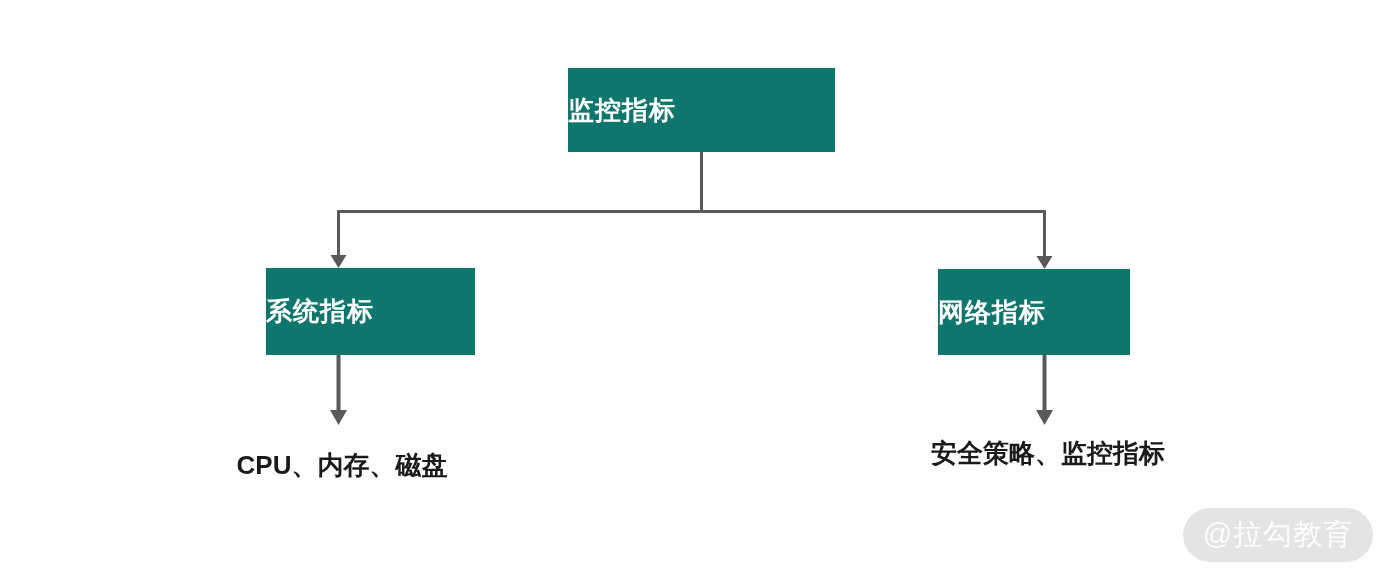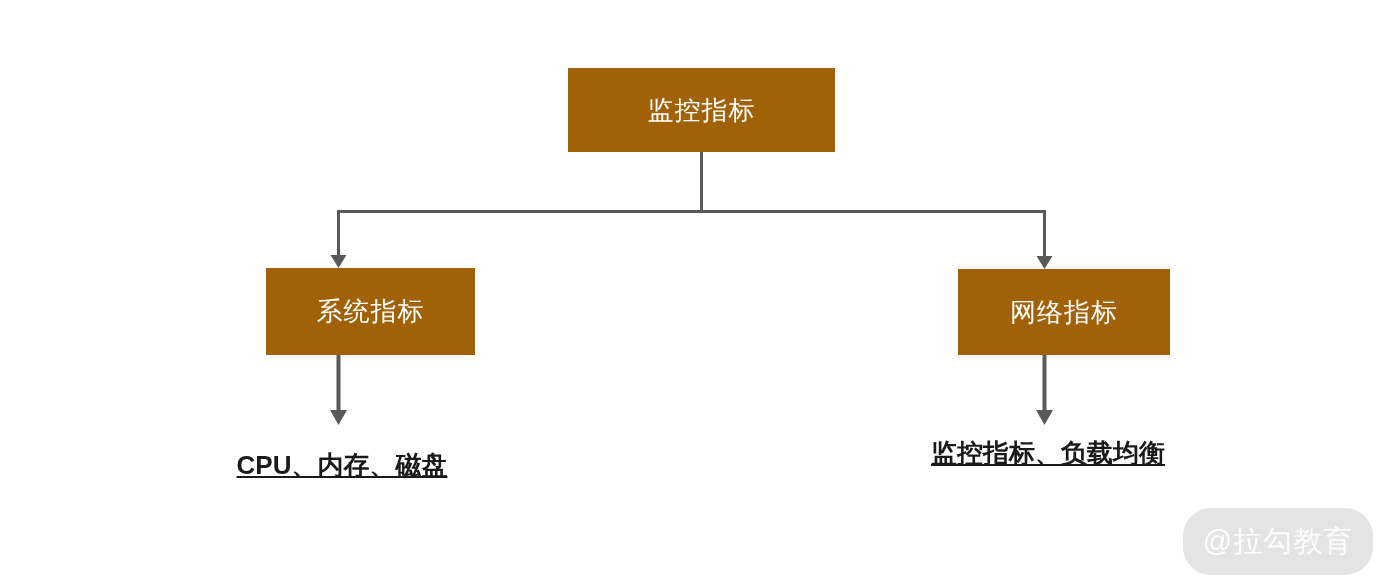--- a/index.html
+++ b/index.html
@@ -17,49 +17,47 @@
   }
   #connector-svg {
     position: absolute;
     left: 0;
     top: 0;
     width: 1398px;
     height: 582px;
   }
   .node {
     position: absolute;
-    background: #a16207;
+    background: #0f766e;
     color: #ffffff;
     display: flex;
     align-items: center;
-    justify-content: center;
     font-size: 26px;
-    font-weight: normal;
+    font-weight: bold;
     letter-spacing: 1px;
   }
   #node-root    { left: 568px; top: 68px;  width: 267px; height: 84px; }
   #node-system  { left: 234px; top: 268px; width: 209px; height: 87px; margin-left: 32px; }
-  #node-network { left: 938px; top: 269px; width: 212px; height: 86px; margin-left: 20px; }
+  #node-network { left: 938px; top: 269px; width: 192px; height: 86px; }
   .leaf-text {
     position: absolute;
     color: #1a1a1a;
     font-size: 26px;
     font-weight: bold;
     text-align: center;
     line-height: 31px;
-    text-decoration: underline;
   }
   #leaf-system  { left: 192px; top: 450px; width: 300px; }
   #leaf-network { left: 848px; top: 438px; width: 400px; }
   #watermark {
     position: absolute;
     left: 1183px;
     top: 508px;
     width: 190px;
-    height: 67px;
+    height: 54px;
     background: #e4e4e4;
     border-radius: 28px;
     display: flex;
     align-items: center;
     justify-content: center;
     color: rgba(255, 255, 255, 0.92);
     font-size: 29px;
     font-weight: 500;
     letter-spacing: 1px;
   }
@@ -98,20 +96,20 @@
 
   <div class="node" id="node-network">
     <span>网络指标</span>
   </div>
 
   <div class="leaf-text" id="leaf-system">
     <span>CPU、内存、磁盘</span>
   </div>
 
   <div class="leaf-text" id="leaf-network">
-    <div>监控指标、负载均衡</div>
+    <div>安全策略、监控指标</div>
   </div>
 
   <div id="watermark">
     <span>@拉勾教育</span>
   </div>
 
 </div>
 
 </body></html>

